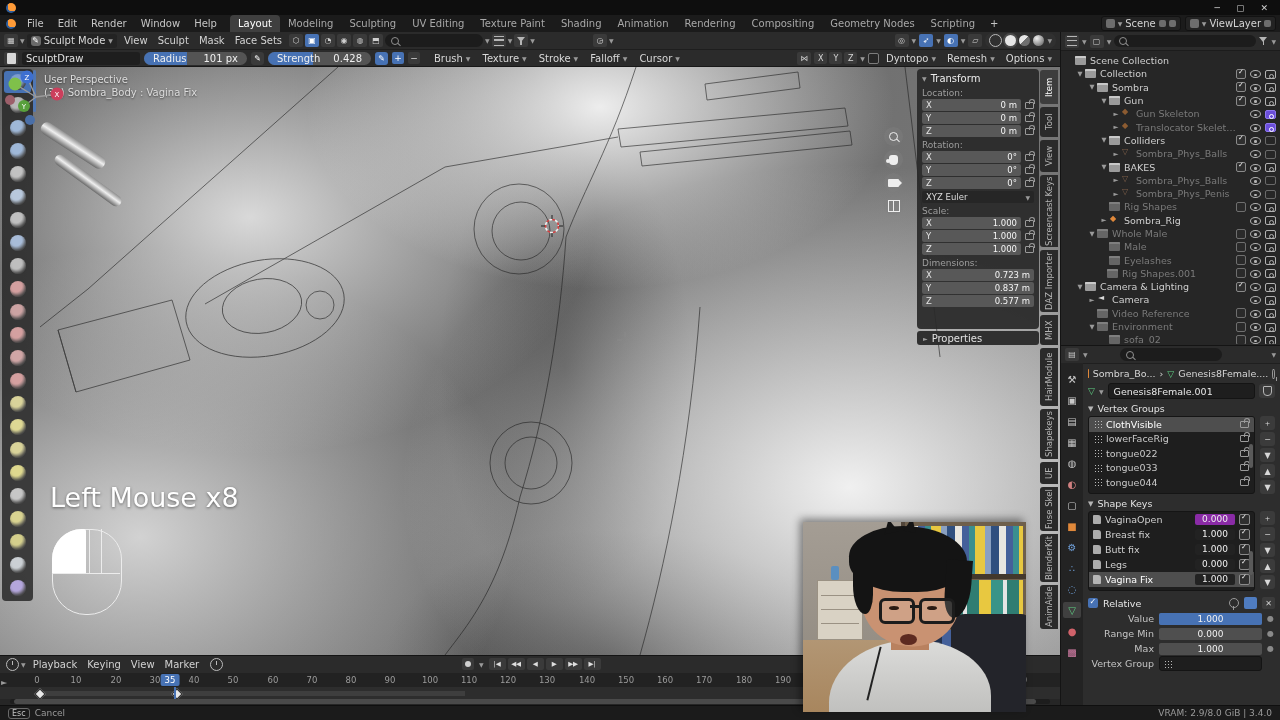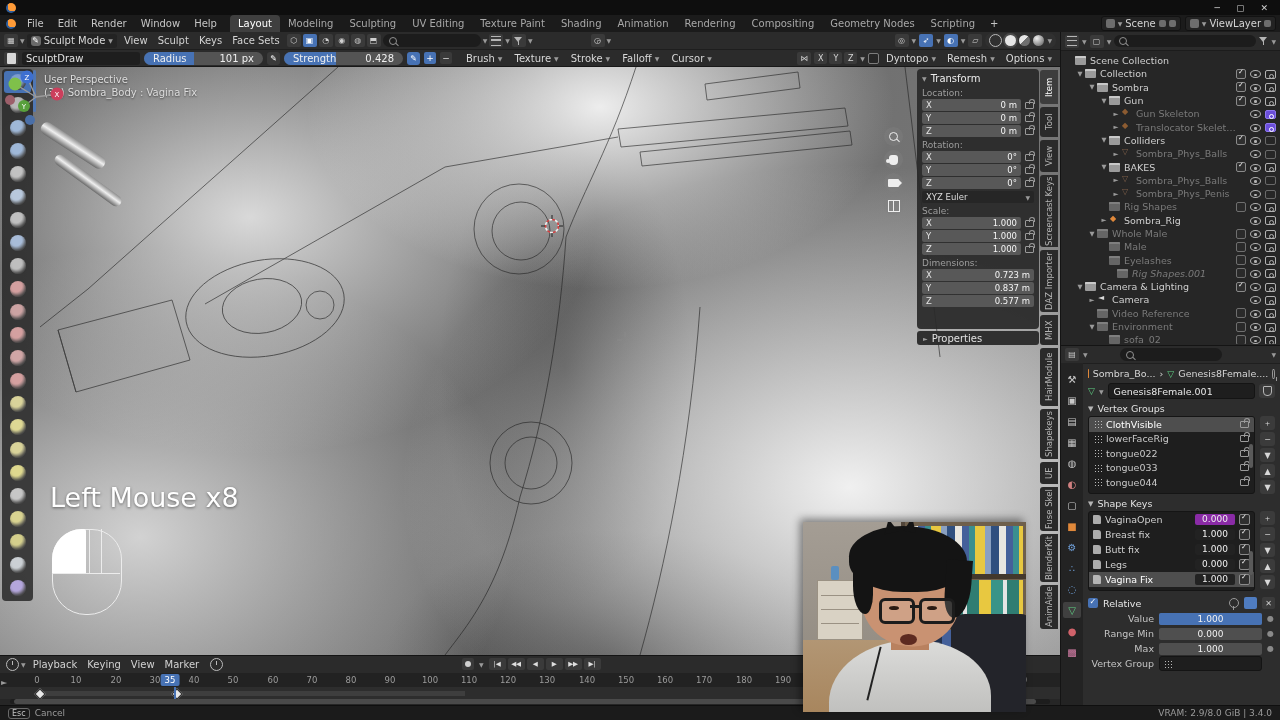--- a/index.html
+++ b/index.html
@@ -39,21 +39,21 @@
   .sp-solid{background:#e6e6e6;}
   .sp-mat{background:linear-gradient(135deg,#e6e6e6 50%,#6f6f6f 50%);}
   .sp-rend{background:radial-gradient(circle at 35% 30%,#efefef,#555);}
   .shadebox{display:flex;align-items:center;gap:3px;background:#303030;border-radius:7px;padding:0 4px;height:15px;}
   .shadebox .on{box-shadow:0 0 0 2px #4a4a4a;}
 
   
   .toolrow{position:absolute;left:0;top:50px;width:1060px;height:17px;background:#2b2b2b;border-bottom:1px solid #181818;display:flex;align-items:center;gap:4px;padding:0 4px;box-sizing:border-box;}
   .brushfield{display:flex;align-items:center;gap:4px;background:#1e1e1e;border-radius:3px;height:13px;width:110px;padding:0 4px;color:#e2e2e2;}
   .brush-thumb{width:9px;height:11px;background:#d8d8d8;border-radius:1px;}
-  .slider{position:relative;width:119px;height:13px;background:#545454;border-radius:7px;overflow:hidden;display:flex;align-items:center;color:#f0f0f0;}
+  .slider{position:relative;width:103px;height:13px;background:#545454;border-radius:7px;overflow:hidden;display:flex;align-items:center;color:#f0f0f0;}
   .slider .fill{position:absolute;left:0;top:0;bottom:0;background:#4772b4;}
   .slider .lab{position:relative;margin-left:9px;z-index:1;}
   .slider .val{position:relative;margin-left:auto;margin-right:9px;z-index:1;}
   .pen{width:13px;height:13px;background:#4772b4;border-radius:3px;display:flex;align-items:center;justify-content:center;color:#fff;font-size:8px;}
   .pm{width:12px;height:12px;background:#3a3a3a;border-radius:2px;color:#ddd;display:flex;align-items:center;justify-content:center;font-size:9px;}
   .pm.blue{background:#4772b4;color:#fff;}
   .axbtn{width:13px;height:12px;background:#3a3a3a;border-radius:2px;color:#d6d6d6;display:flex;align-items:center;justify-content:center;font-size:8px;}
   .chk-sm{width:9px;height:9px;border:1px solid #7c7c7c;background:#262626;border-radius:2px;}
 
   
@@ -309,21 +309,21 @@
       <span class="caret">▼</span>
     <span class="dd dark">
       <span class="pen" style="width:10px;height:10px;background:#6a6a6a">✎</span>
       <span>Sculpt Mode</span>
         <span class="caret">▼</span>
     </span>
     <span style="display:flex">
 
     <span class="hdr-menu">View</span>
         <span class="hdr-menu">Sculpt</span>
-        <span class="hdr-menu">Keys</span>
+        <span class="hdr-menu">Mask</span>
         <span class="hdr-menu">Face Sets</span>
       </span>
     <span class="icbox">⬡</span>
     <span class="icbox blue">▣</span>
     <span class="icbox">◔</span>
     <span class="icbox">◉</span>
     <span class="icbox">◍</span>
     <span class="icbox">⬒</span>
     <span class="searchbox">
         <span class="mag"></span>
@@ -922,21 +922,21 @@
           <span class="tw"></span>
           <span class="oicon icon-col"></span>
           <span class="olabel">Eyelashes</span>
           <span class="oflags">
             <span class="flag cb-off"></span>
             <span class="flag eye-on"></span>
             <span class="flag cam-on"></span>
           </span>
         </div>
 
-        <div class="orow dim" style="padding-left: 46px; font-style: italic;">
+        <div class="orow dim" style="padding-left: 36px;">
           <span class="tw"></span>
           <span class="oicon icon-col"></span>
           <span class="olabel">Rig Shapes.001</span>
           <span class="oflags">
             <span class="flag cb-off"></span>
             <span class="flag eye-on"></span>
             <span class="flag cam-on"></span>
           </span>
         </div>
 

